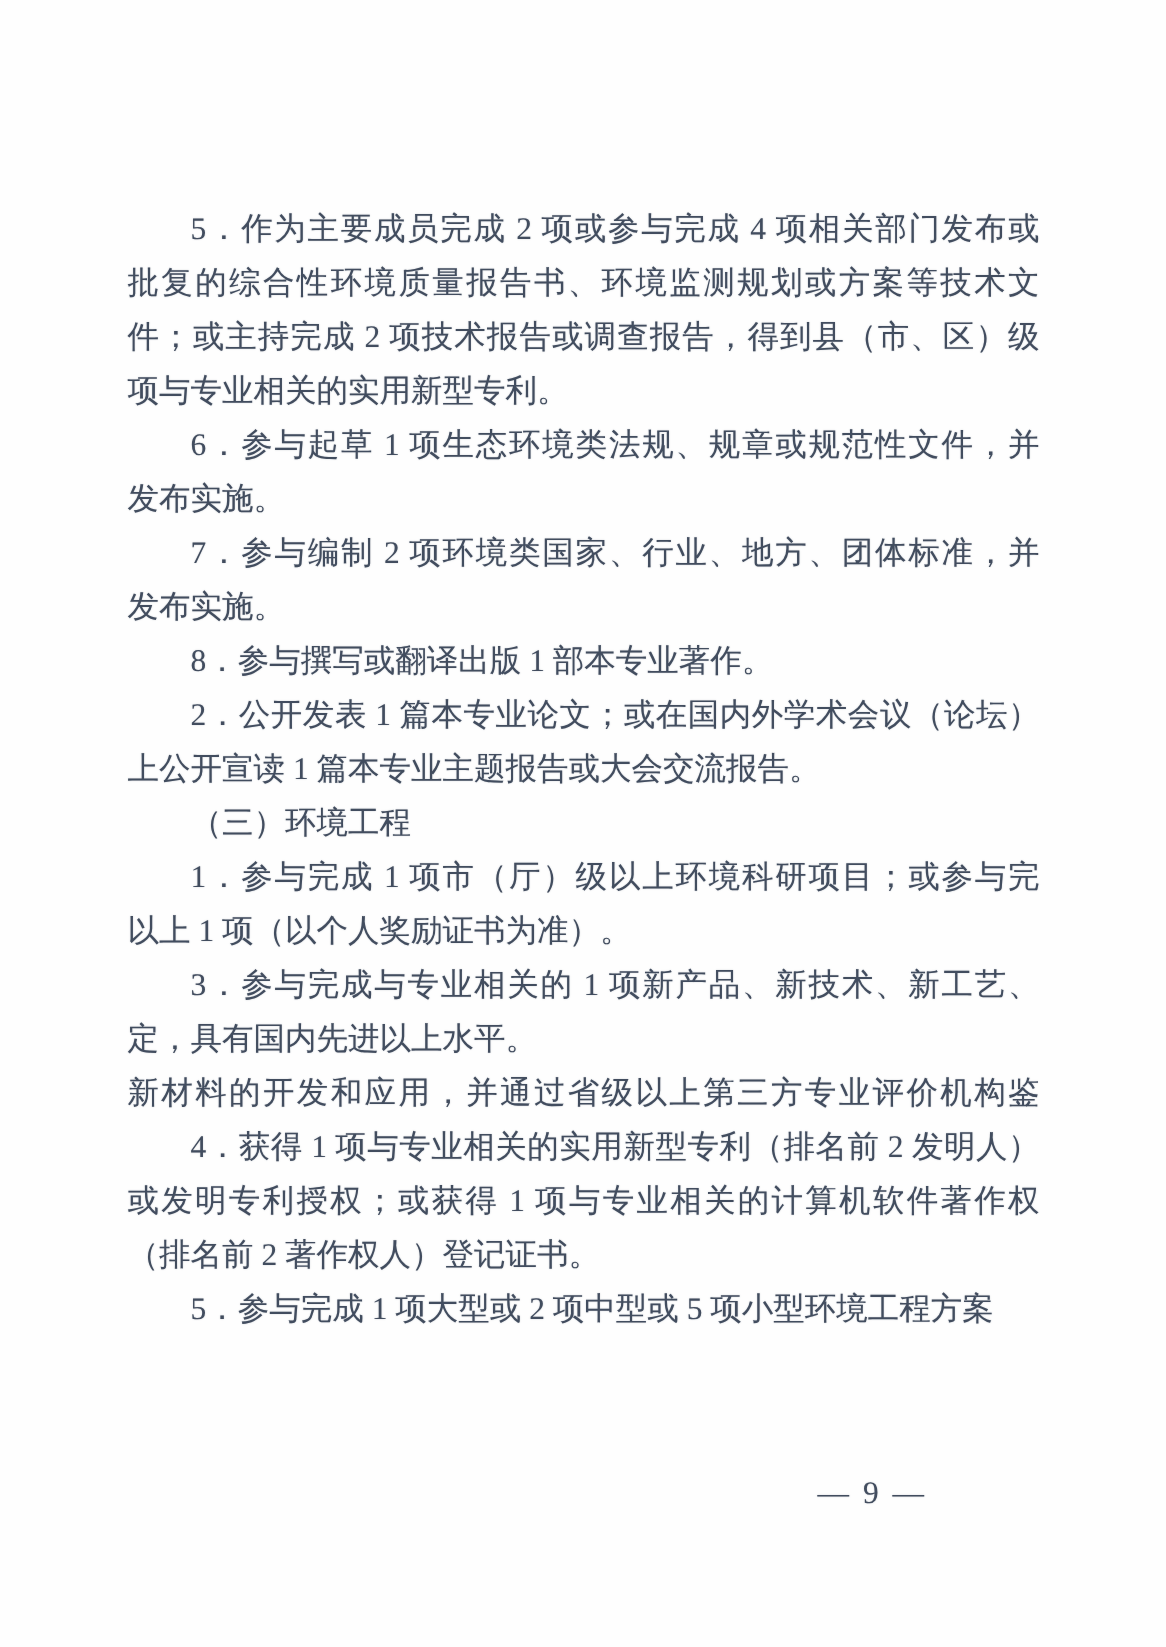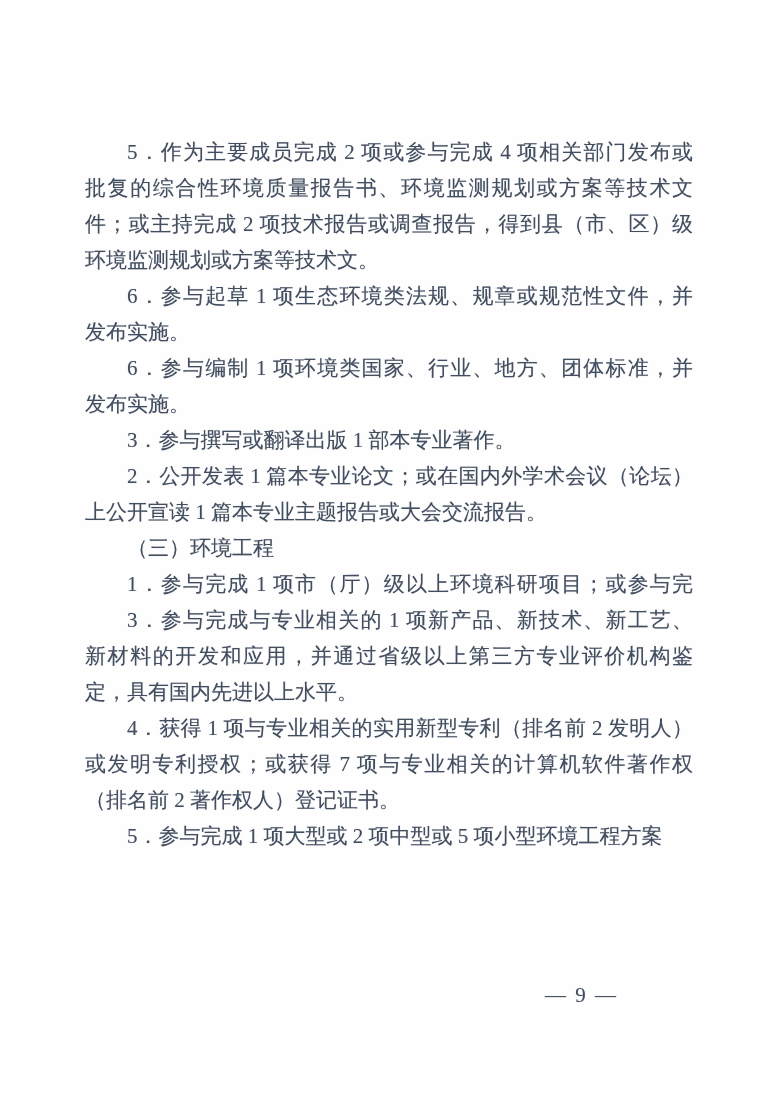--- a/index.html
+++ b/index.html
@@ -55,53 +55,54 @@
 </style>
 </head>
 <body>
 
 <div class="page">
   <div class="doc">
       <div class="para">
         <div class="ln first full">5．作为主要成员完成 2 项或参与完成 4 项相关部门发布或</div>
         <div class="ln full">批复的综合性环境质量报告书、环境监测规划或方案等技术文</div>
         <div class="ln full">件；或主持完成 2 项技术报告或调查报告，得到县（市、区）级</div>
-        <div class="ln">环境监测规划或方案等技术文。</div>
+        <div class="ln">项与专业相关的实用新型专利。</div>
       </div>
       <div class="para">
         <div class="ln first full">6．参与起草 1 项生态环境类法规、规章或规范性文件，并</div>
         <div class="ln">发布实施。</div>
       </div>
       <div class="para">
-        <div class="ln first full">6．参与编制 1 项环境类国家、行业、地方、团体标准，并</div>
+        <div class="ln first full">7．参与编制 2 项环境类国家、行业、地方、团体标准，并</div>
         <div class="ln">发布实施。</div>
       </div>
       <div class="para">
-        <div class="ln first">3．参与撰写或翻译出版 1 部本专业著作。</div>
+        <div class="ln first">8．参与撰写或翻译出版 1 部本专业著作。</div>
       </div>
       <div class="para">
         <div class="ln first full">2．公开发表 1 篇本专业论文；或在国内外学术会议（论坛）</div>
         <div class="ln">上公开宣读 1 篇本专业主题报告或大会交流报告。</div>
       </div>
       <div class="para">
         <div class="ln first">（三）环境工程</div>
       </div>
       <div class="para">
         <div class="ln first full">1．参与完成 1 项市（厅）级以上环境科研项目；或参与完</div>
       </div>
       <div class="para">
+        <div class="ln">以上 1 项（以个人奖励证书为准）。</div>
       </div>
       <div class="para">
         <div class="ln first full">3．参与完成与专业相关的 1 项新产品、新技术、新工艺、</div>
+        <div class="ln">定，具有国内先进以上水平。</div>
         <div class="ln full">新材料的开发和应用，并通过省级以上第三方专业评价机构鉴</div>
-        <div class="ln">定，具有国内先进以上水平。</div>
       </div>
       <div class="para">
         <div class="ln first full">4．获得 1 项与专业相关的实用新型专利（排名前 2 发明人）</div>
-        <div class="ln full">或发明专利授权；或获得 7 项与专业相关的计算机软件著作权</div>
+        <div class="ln full">或发明专利授权；或获得 1 项与专业相关的计算机软件著作权</div>
         <div class="ln">（排名前 2 著作权人）登记证书。</div>
       </div>
       <div class="para">
         <div class="ln first">5．参与完成 1 项大型或 2 项中型或 5 项小型环境工程方案</div>
       </div>
     </div>
   <div class="footer">
     <span>— 9 —</span>
   </div>
 </div>

